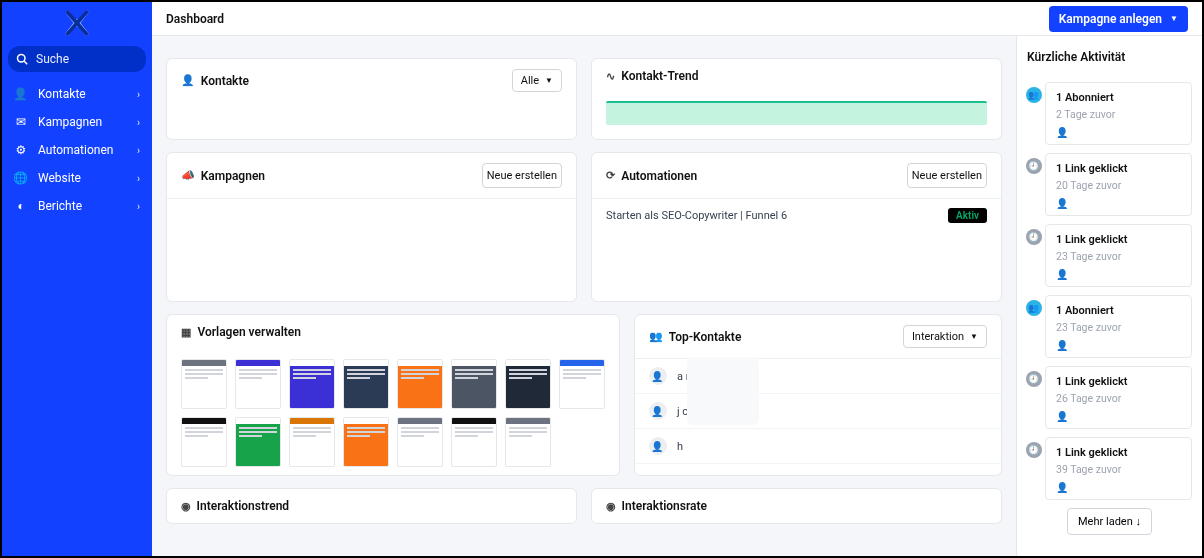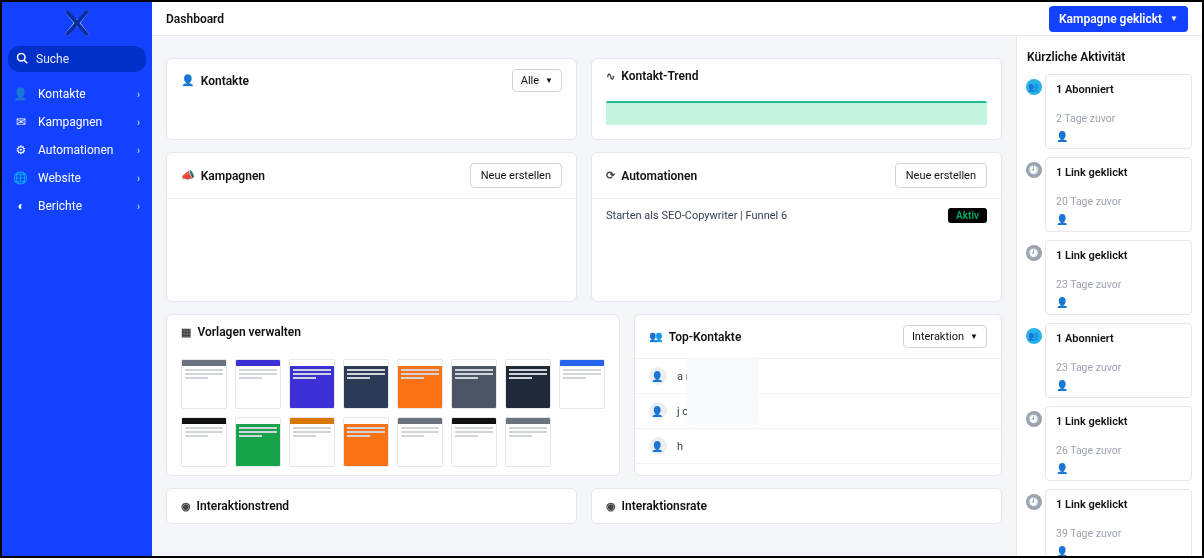--- a/index.html
+++ b/index.html
@@ -2,21 +2,21 @@
 <html><head>
 <meta charset="utf-8">
 <style>
   * { box-sizing: border-box; margin: 0; padding: 0; font-family: -apple-system, BlinkMacSystemFont, "Segoe UI", Roboto, Arial, sans-serif; }
   body { width: 1204px; height: 558px; overflow: hidden; background: #fff; border: 2px solid #000; position: relative; }
 
   
   .sidebar { position: absolute; left: 0; top: 0; width: 150px; height: 100%; background: #1241ff; color: #fff; }
   .logo-wrap { display:flex; justify-content:center; padding: 6px 0 8px 0; }
   .logo-svg { width: 30px; height: 30px; }
-  .search { margin: 0 6px 8px 6px; background: #0030c8; border-radius: 12px; padding: 6px 8px; display:flex; align-items:flex-start; gap:8px; }
+  .search { margin: 0 6px 8px 6px; background: #0030c8; border-radius: 12px; padding: 6px 8px; display:flex; align-items:center; gap:8px; }
   .search span.icon { font-size:12px; }
   .search span.text { font-size:12px; color: #e8ecff; }
   .nav-item { display:flex; align-items:center; padding: 7px 12px; font-size: 12px; cursor:pointer; justify-content:space-between; }
   .nav-item .left { display:flex; align-items:center; gap:10px; }
   .nav-item .chev { font-size:10px; color:#e8ecff; }
   .nav-icon { width:14px; display:flex; justify-content:center; font-size:12px; }
 
   
   .header { position:absolute; left:150px; right:0; top:0; height:34px; background:#fff; border-bottom:1px solid #e5e7eb; display:flex; align-items:center; justify-content:space-between; padding: 0 14px; }
   .header-title { font-size:12px; font-weight:600; color:#111; }
@@ -30,21 +30,21 @@
   .tab { font-size:12px; color:#6b7280; padding-bottom:8px; cursor:pointer; }
   .tab.active { color:#111; border-bottom:2px solid #111; font-weight:500; }
 
   .row { display:flex; gap:14px; margin-top:12px; }
   .card { background:#fff; border:1px solid #e5e7eb; border-radius:6px; flex:1; }
   .card-hdr { display:flex; align-items:center; justify-content:space-between; padding:10px 14px; border-bottom:1px solid #eceef2; }
   .card-hdr.noborder { border-bottom:none; }
   .card-title { font-size:12px; font-weight:600; color:#111; display:flex; align-items:center; gap:6px; }
   .card-title .ic { font-size:11px; color:#444; }
   .select { border:1px solid #d1d5db; border-radius:4px; padding:4px 8px; font-size:11px; color:#111; display:flex; align-items:center; gap:6px; cursor:pointer; background:#fff; }
-  .btn-outline { border:1px solid #d1d5db; border-radius:4px; padding:5px 10px; font-size:11px; color:#111; background:#fff; cursor:pointer;text-align:right; }
+  .btn-outline { border:1px solid #d1d5db; border-radius:4px; padding:5px 4px; font-size:11px; color:#111; background:#fff; cursor:pointer;text-align:right; }
 
   .big-number { font-size:34px; font-weight:400; color:#111; padding: 0 14px 14px 14px; display:flex; align-items:center; gap:6px; }
   .badge-green { background:#7fe7c2; color:#0a5; font-size:9px; padding:1px 4px; border-radius:2px; font-weight:600; }
 
   .trend-body { padding: 8px 14px 14px 14px; }
   .trend-bar { height:24px; background:#c4f3e0; border-top:2px solid #1bbf8f; border-radius:2px; }
 
   .list-row { padding:9px 14px; font-size:11px; color:#374151; border-bottom:1px solid #f0f2f6; display:flex; align-items:center; justify-content:space-between; }
   .list-row:last-child { border-bottom:none; }
   .status-pill { background:#000000; color:#0a6; font-size:10px; padding:2px 8px; border-radius:3px; font-weight:600; }
@@ -55,24 +55,24 @@
   .tmpl .bar { height:6px; }
   .tmpl .body { flex:1; display:flex; flex-direction:column; gap:2px; padding:3px; }
   .tmpl .line { height:2px; background:#d1d5db; }
   
   .topcontact { padding:8px 14px; display:flex; align-items:center; gap:10px; font-size:11px; color:#374151; border-bottom:1px solid #f3f4f6; position:relative; }
   .avatar-sm { width:18px; height:18px; border-radius:50%; background:#eceef2; color:#9ca3af; display:flex; align-items:center; justify-content:center; font-size:10px; }
   .blur { position:absolute; left:52px; width:72px; height:68px; top:-2px; background:#f8f9fb; border-radius:6px; }
 
   
   .activity { width:186px; background:#fff; border-left:1px solid #e5e7eb; padding: 14px 10px; overflow:hidden; position:relative; }
-  .activity h3 { font-size:12px; font-weight:600; color:#111; margin-bottom:10px; }
+  .activity h3 { font-size:12px; font-weight:600; color:#111; margin-bottom:18px; }
   .act-item { border:1px solid #e5e7eb; border-radius:4px; padding:8px 10px 6px 10px; margin-bottom:8px; font-size:11px; position:relative; }
   .act-item .title { font-weight:600; color:#111; }
-  .act-item .time { color:#9ca3af; margin-top:16px; font-size:10.5px; }
+  .act-item .time { color:#9ca3af; margin-top:4px; font-size:10.5px; }
   .act-item .user { color:#c0c4cc; margin-top:6px; font-size:10px; }
   .act-icon { position:absolute; left:-20px; top:4px; width:16px; height:16px; border-radius:50%; display:flex; align-items:center; justify-content:center; color:#fff; font-size:9px; }
   .act-icon.sub { background:#2bb3e6; }
   .act-icon.clk { background:#9ca3af; }
   .act-list { margin-left:18px; }
   .load-more { border:1px solid #d1d5db; border-radius:4px; padding:6px 10px; font-size:11px; background:#fff; display:block; margin: 6px auto 0 auto; cursor:pointer; }
 
   svg { display:block; }
 </style>
 </head>
@@ -131,21 +131,21 @@
           <span>Berichte</span>
         </span>
         <span class="chev">›</span>
       </div>
     </div>
 </div>
 
 <div class="header">
   <div class="header-title">Dashboard</div>
   <button class="btn-primary">
-    <span>Kampagne geklickt</span>
+    <span>Kampagne anlegen</span>
     <span class="caret">▼</span>
   </button>
 </div>
 
 <div class="main">
   <div class="content">
 
 
     <div class="row">
       <div class="card" style="flex:1">

